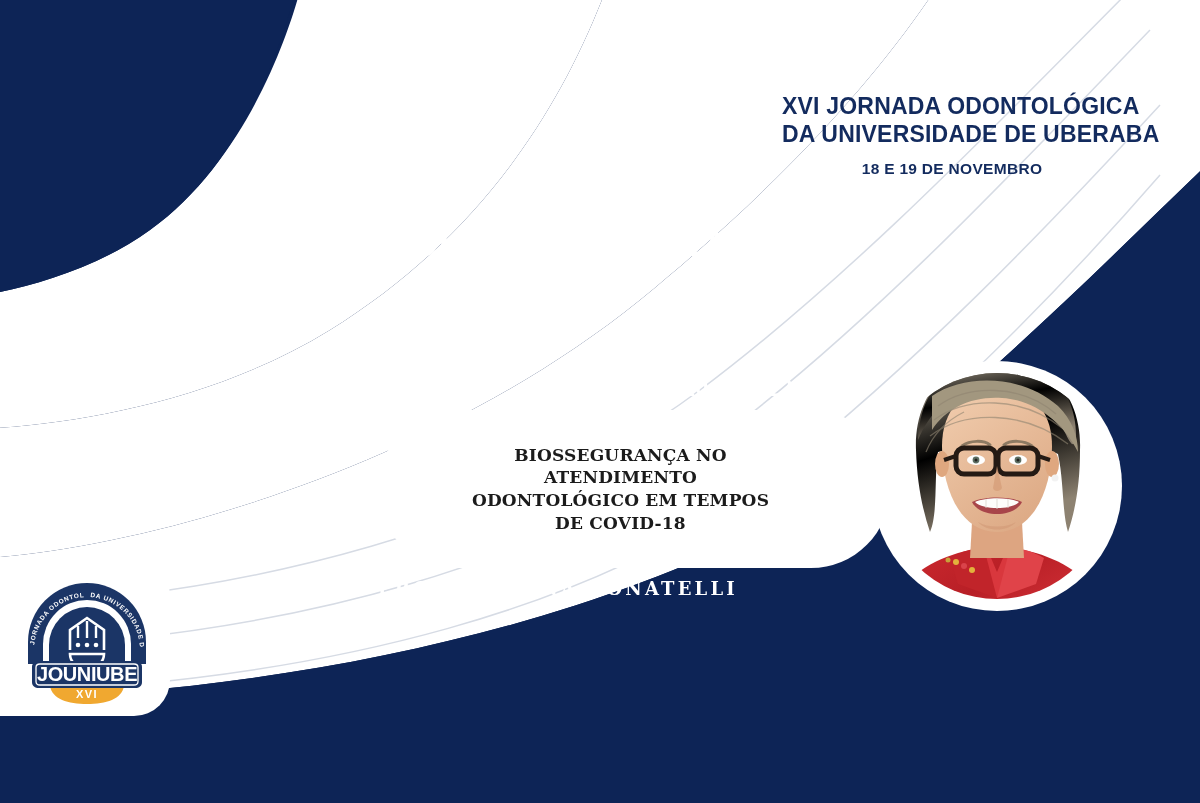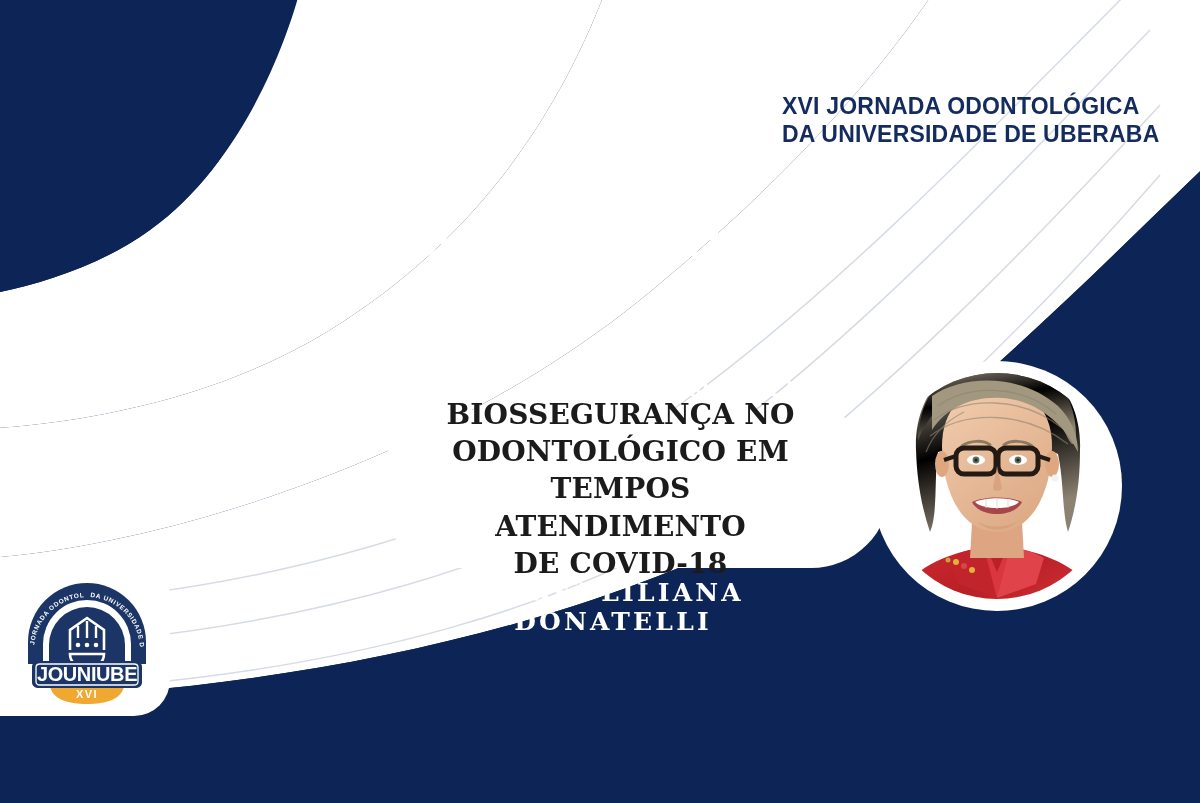--- a/index.html
+++ b/index.html
@@ -87,37 +87,36 @@
 
   #session-title {
     position:absolute;
     left:378px; top:418px;
     width:485px; height:142px;
     display:flex; flex-direction:column;
     align-items:center; justify-content:center;
     z-index:4;
     color:#1b1b1b;
     font-family:"DejaVu Serif", serif;
-    font-size:28px;
+    font-size:17px;
     font-weight:bold;
     line-height:1.33;
     letter-spacing:0.2px;
     text-align:center;
     padding:0 22px;
   }
 
   #speaker-name {
     position:absolute;
     left:378px; top:578px;
     width:470px;
-    text-align:center;
     z-index:4;
     color:#ffffff;
     font-family:"DejaVu Serif", serif;
-    font-size:25px;
+    font-size:18px;
     font-weight:bold;
     letter-spacing:3.2px;
   }
 
   
   #speaker-photo {
     position:absolute;
     left:872px; top:336px;
     width:250px; height:300px;
     z-index:3;
@@ -182,36 +181,37 @@
 
     <path fill="#0d2456" d="M -60,-60 L 305,-60
              C 300,-10 262,150 150,230
              C 70,288 -40,300 -60,300 Z"></path>
   </g>
 </svg>
 
 <div id="event-header">
   <div class="ev-title">XVI JORNADA ODONTOLÓGICA</div>
   <div class="ev-title">DA UNIVERSIDADE DE UBERABA</div>
+  <div class="ev-dates">18 E 19 DE NOVEMBRO</div>
 </div>
 
 <div id="day-block">
   <div class="d-line">DIA 18 DE NOVEMBRO</div>
 </div>
 
 <div id="session">
 
   <div id="session-time">10:00 - 12:00</div>
 
   <div id="session-pill"></div>
 
   <div id="session-title">
     <span>BIOSSEGURANÇA NO</span>
+    <span>ATENDIMENTO</span>
     <span>ODONTOLÓGICO EM TEMPOS</span>
-    <span>ATENDIMENTO</span>
     <span>DE COVID-18</span>
   </div>
 
   <div id="speaker-name">PROFª LILIANA DONATELLI</div>
 
   <svg id="speaker-photo" viewBox="0 0 250 300">
     <defs>
       <clipPath id="portraitCircle">
         <circle cx="125" cy="150" r="125"></circle>
       </clipPath>

